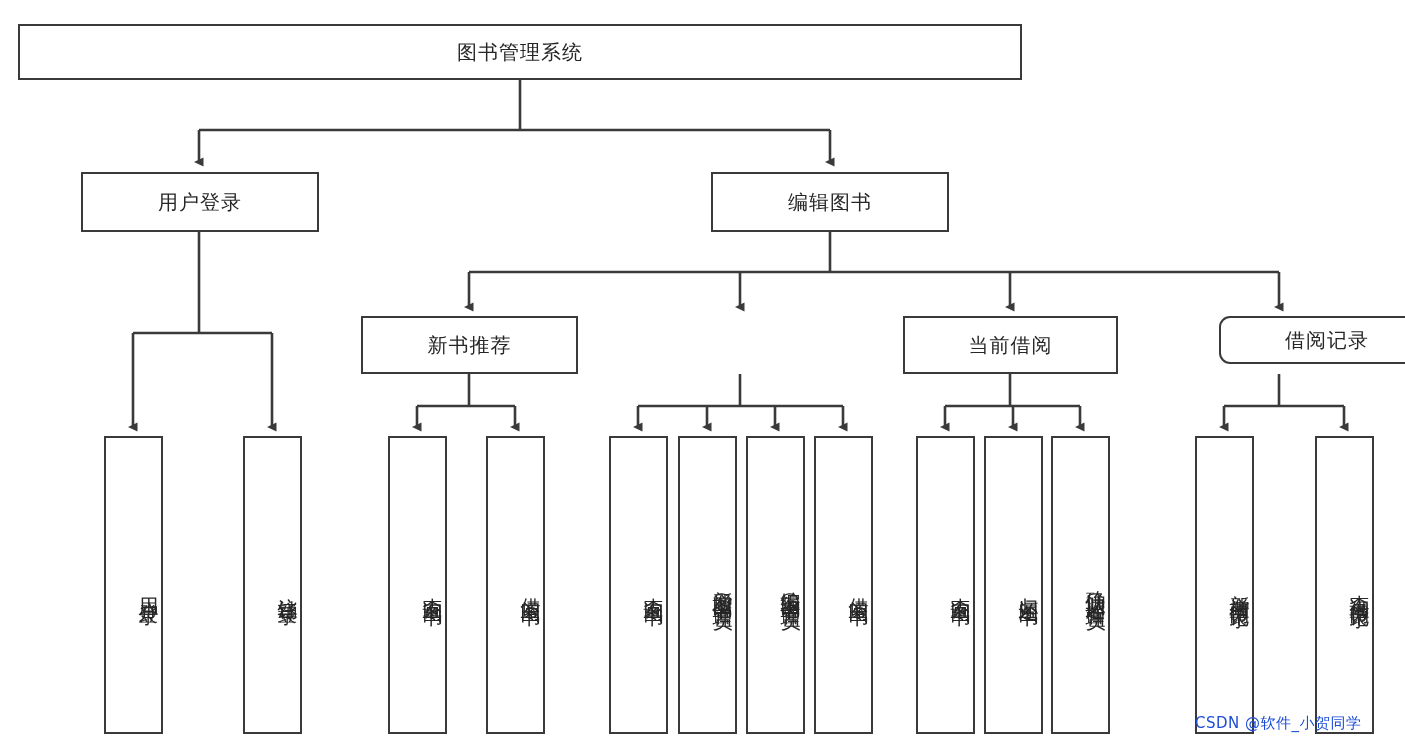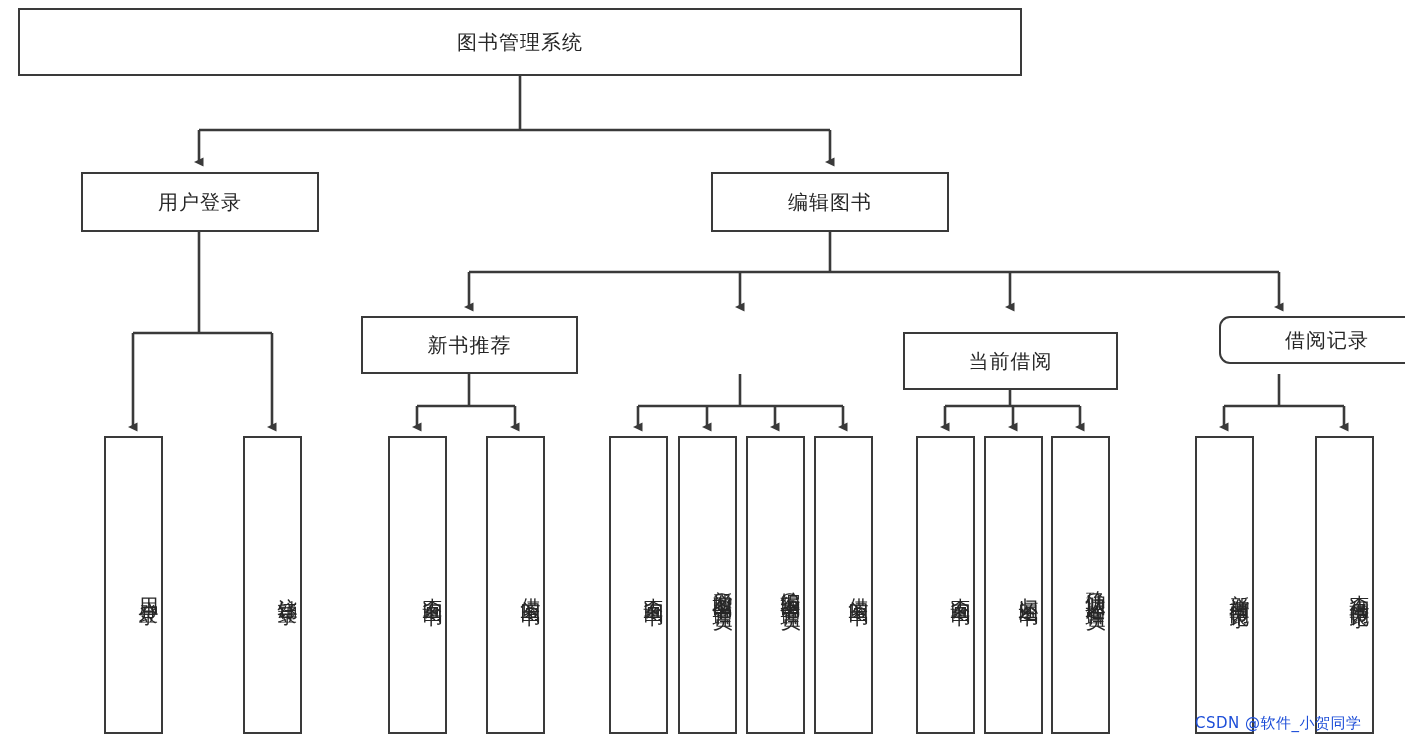--- a/index.html
+++ b/index.html
@@ -67,35 +67,35 @@
       <path d="M1013,406 L1013,427" marker-end="url(#ar)"></path>
       <path d="M1080,406 L1080,427" marker-end="url(#ar)"></path>
 
       <path d="M1279,374 L1279,406"></path>
       <path d="M1224,406 L1344,406"></path>
       <path d="M1224,406 L1224,427" marker-end="url(#ar)"></path>
       <path d="M1344,406 L1344,427" marker-end="url(#ar)"></path>
     </g>
   </svg>
 
-  <div class="node h" style="left:18px;top:8px;width:1004px;height:68px;">
+  <div class="node h" style="left:18px;top:24px;width:1004px;height:56px;">
     <span class="lbl">图书管理系统</span>
   </div>
 
   <div class="node h" style="left:81px;top:172px;width:238px;height:60px;">
     <span class="lbl">用户登录</span>
   </div>
   <div class="node h" style="left:711px;top:172px;width:238px;height:60px;">
     <span class="lbl">编辑图书</span>
   </div>
 
   <div class="node h" style="left:361px;top:316px;width:217px;height:58px;">
     <span class="lbl">新书推荐</span>
   </div>
-  <div class="node h" style="left:903px;top:316px;width:215px;height:58px;margin-top:16px;">
+  <div class="node h" style="left:903px;top:316px;width:215px;height:58px;">
     <span class="lbl">当前借阅</span>
   </div>
   <div class="node h" style="left:1219px;top:316px;width:216px;height:48px;border-radius:11px;">
     <span class="lbl">借阅记录</span>
   </div>
 
   <div class="node v" style="left:104px;top:436px;width:59px;height:298px;">
     <span class="lbl">用户登录</span>
   </div>
   <div class="node v" style="left:243px;top:436px;width:59px;height:298px;">

